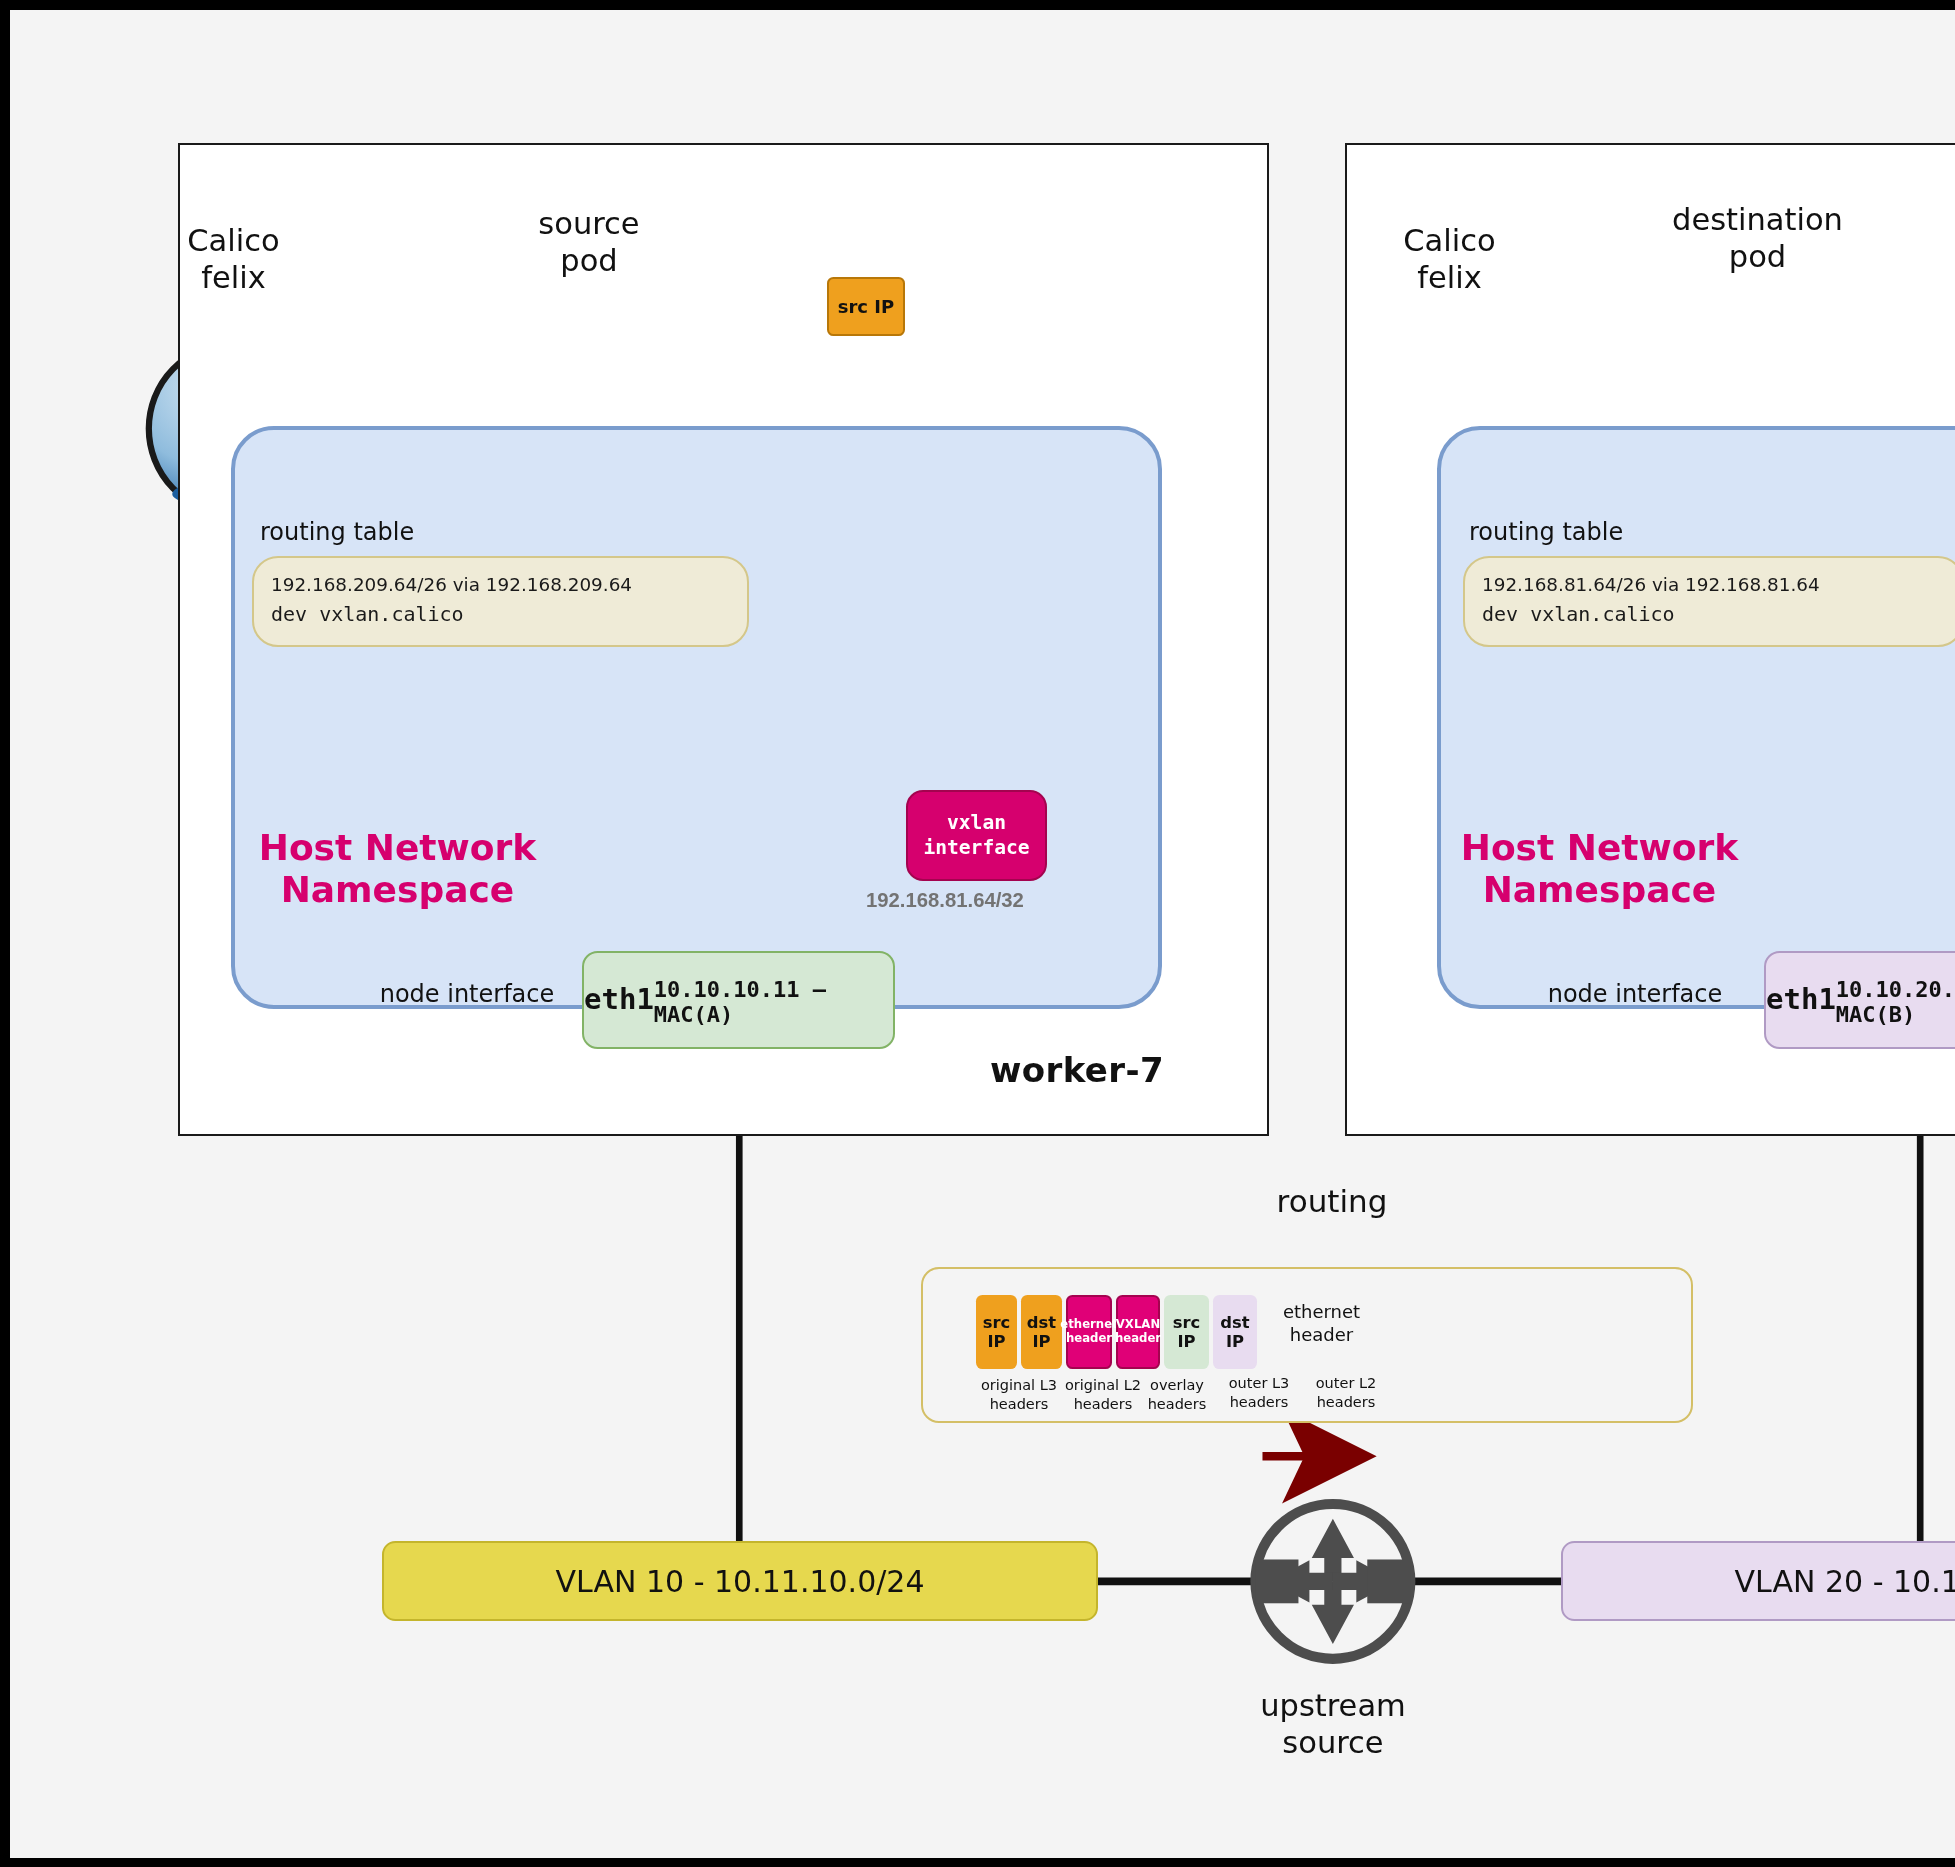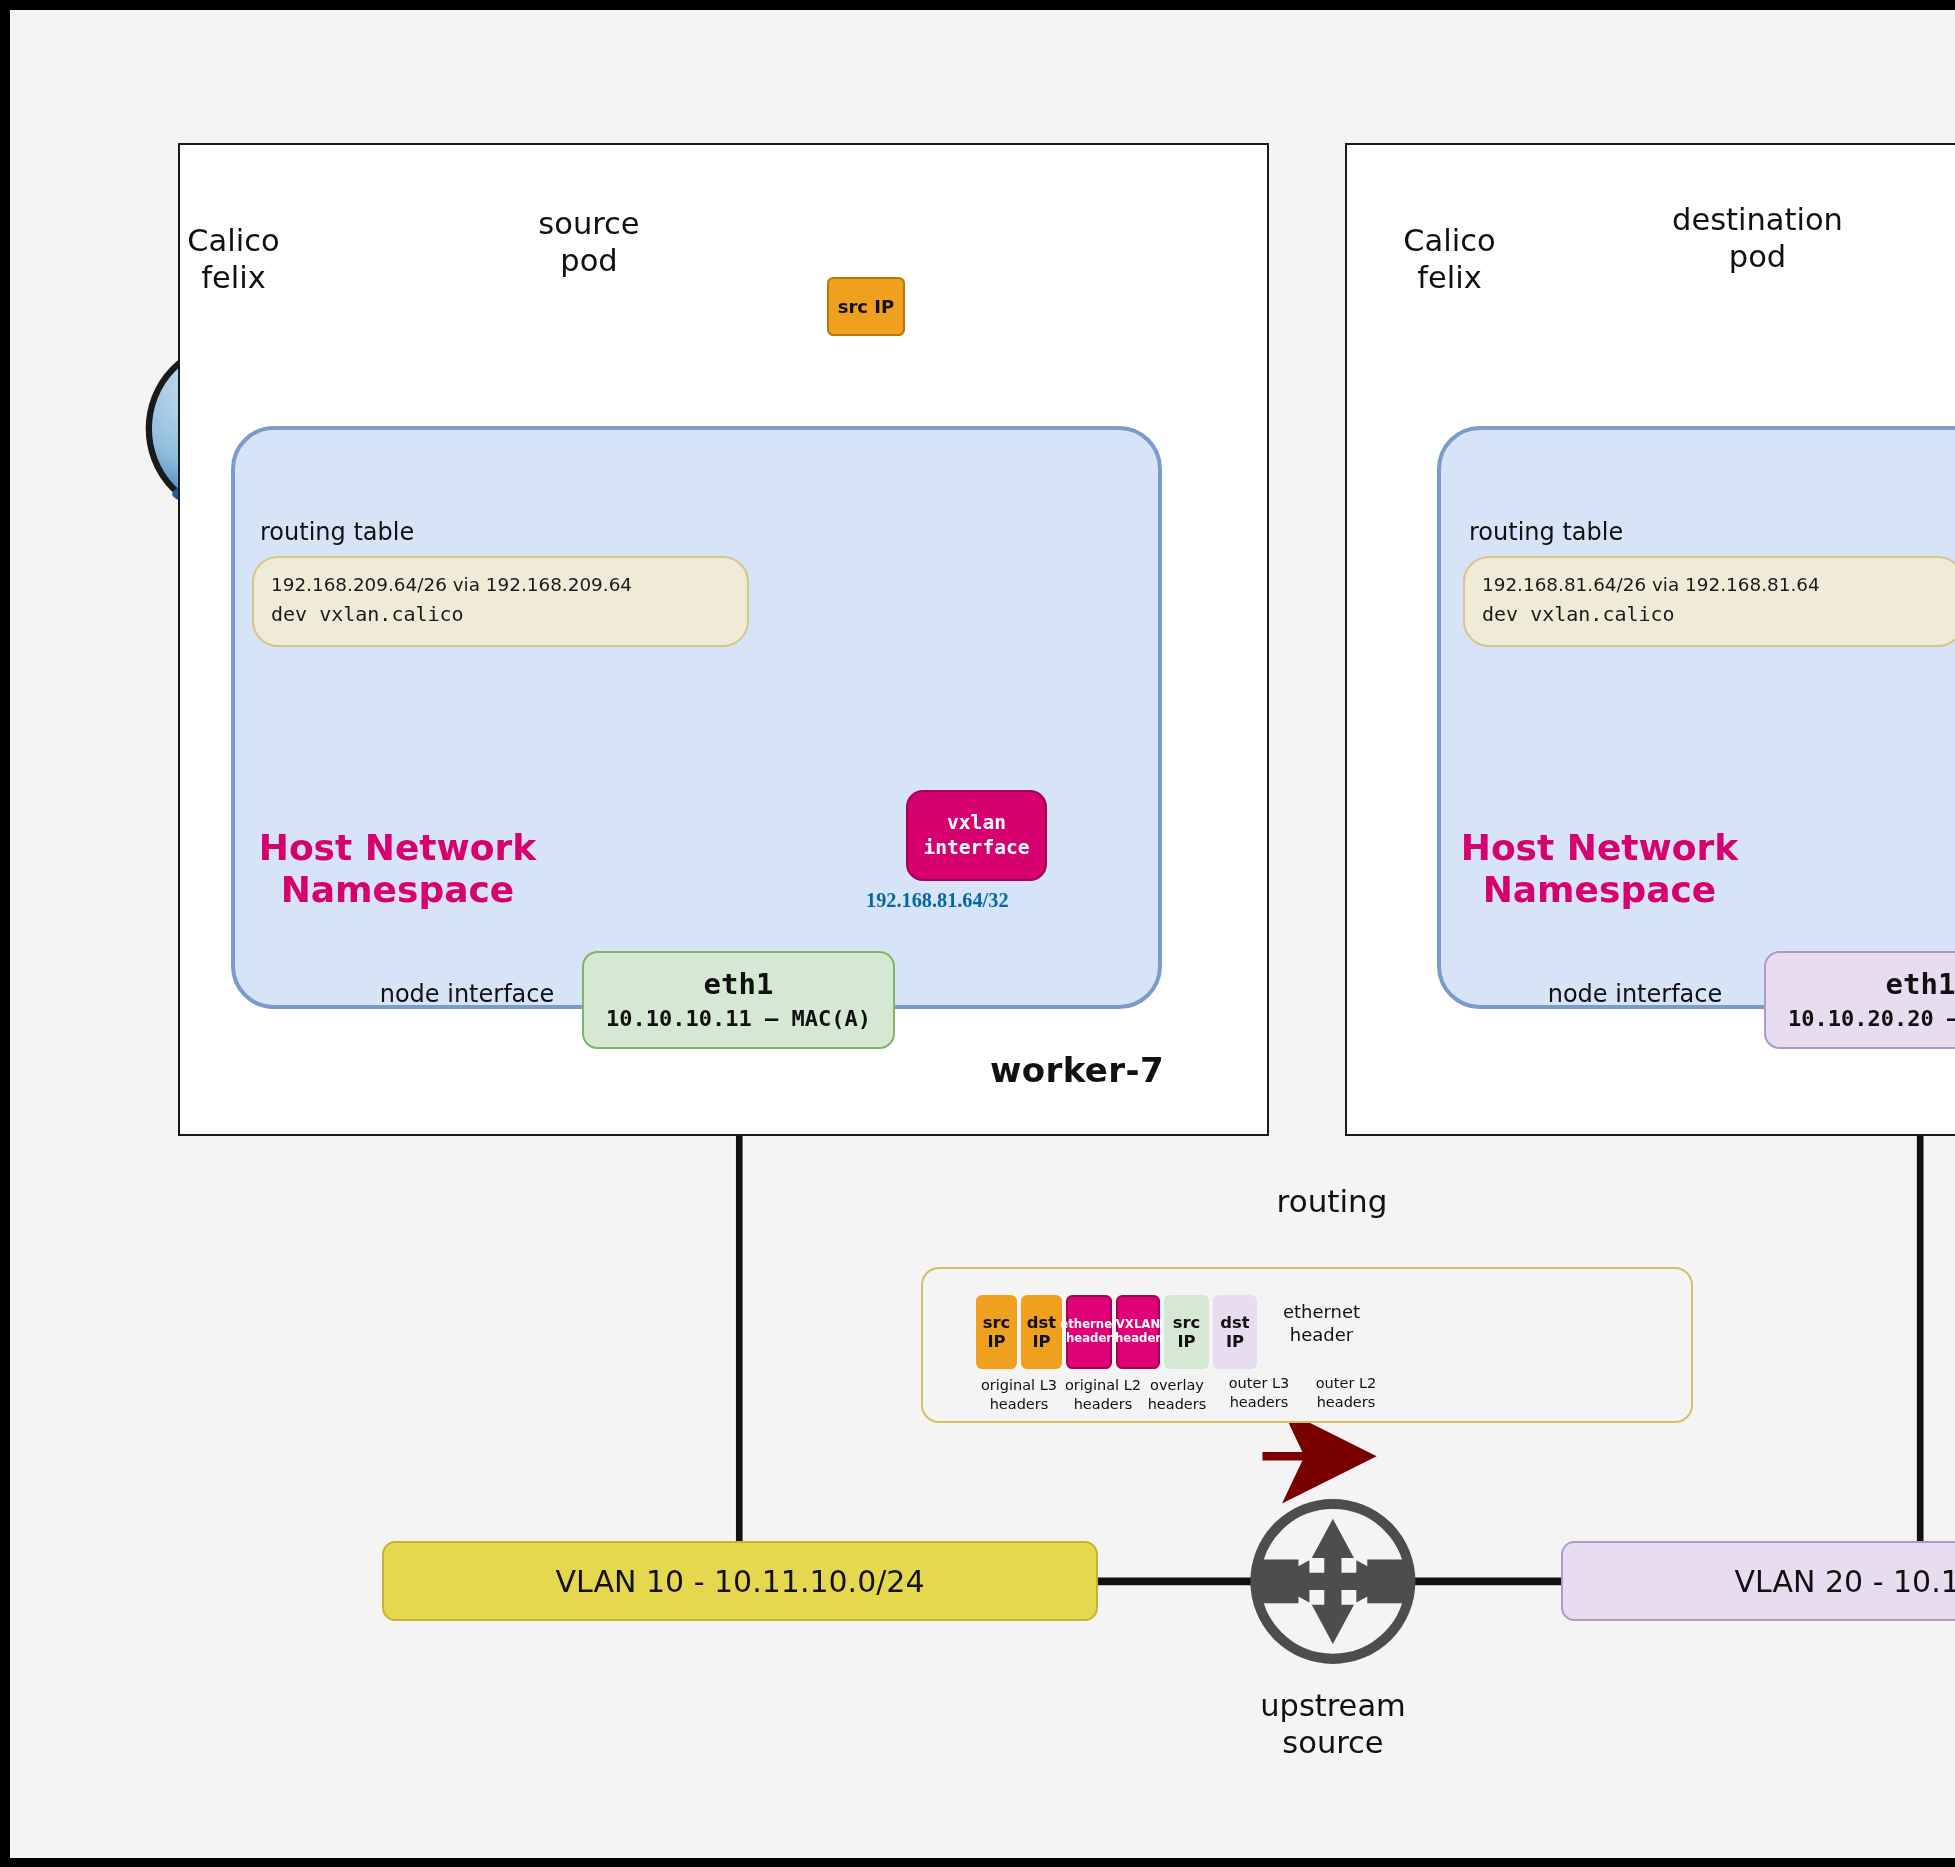--- a/index.html
+++ b/index.html
@@ -90,33 +90,33 @@
   }
   .vxlan-box span {
     font-family:"DejaVu Sans Mono", monospace;
     font-weight:700;
     font-size:19.6px;
     color:#fff;
     line-height:1.25;
   }
   .vxlan-ip {
     position:absolute;
-    font-family:Liberation Serif, serif;
+    font-family:Liberation Sans, sans-serif;
     font-weight:700;
     font-size:20.3px;
-    color:#0369a1;
+    color:#737373;
     white-space:nowrap;
   }
 
   
   .eth-box {
     position:absolute;
     border-radius:15.6px;
     display:flex;
-    flex-direction:column;
+    flex-direction:row;
     align-items:center;
     justify-content:center;
   }
   .eth-box .eth-name {
     font-family:"DejaVu Sans Mono", monospace;
     font-weight:700;
     font-size:29px;
     color:#111;
     line-height:1.1;
   }

